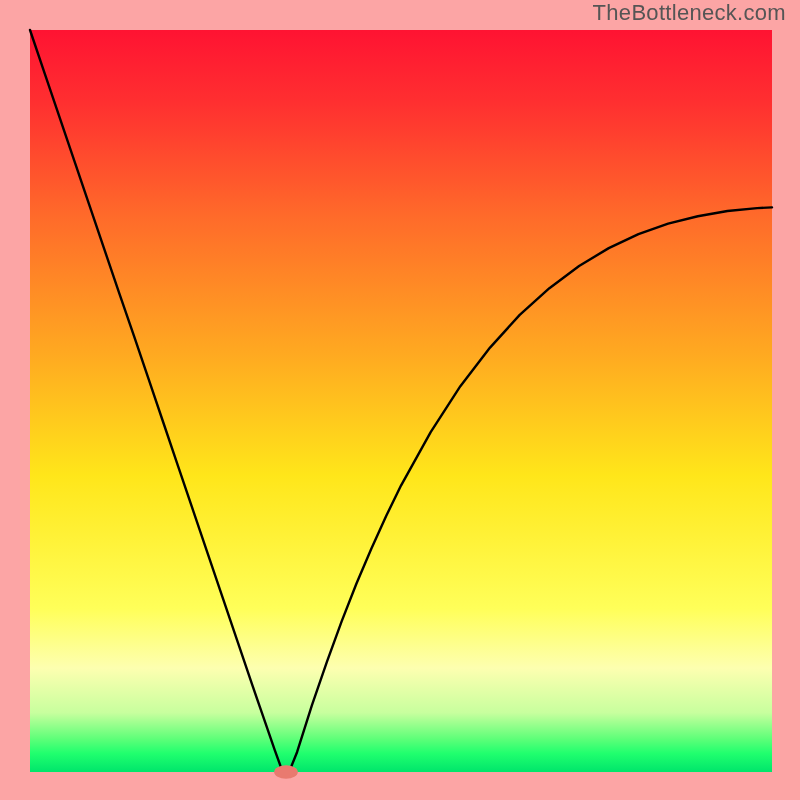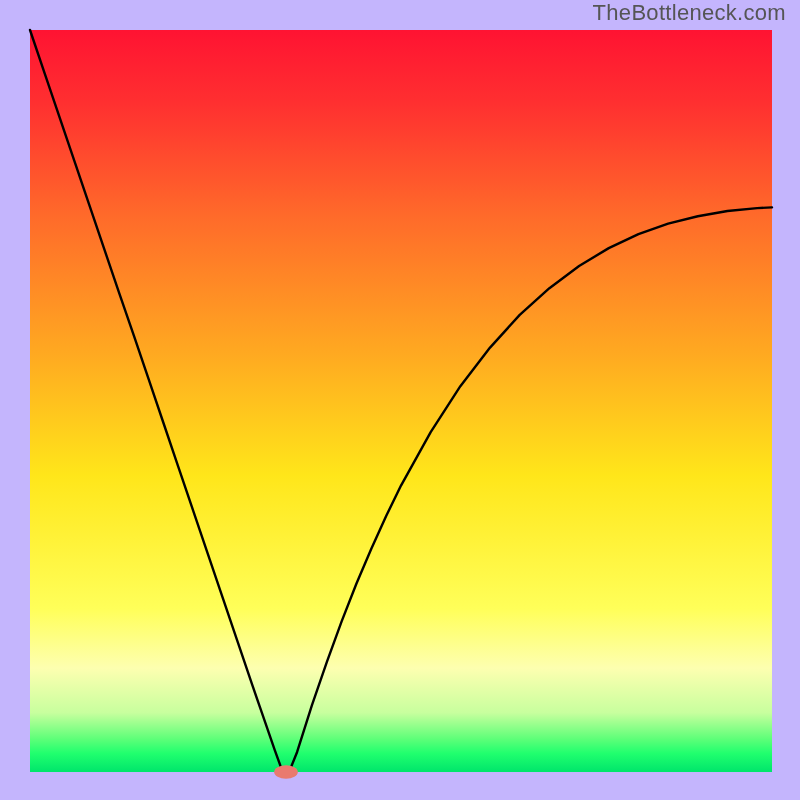--- a/index.html
+++ b/index.html
@@ -8,21 +8,21 @@
     width: 800px;
     height: 800px;
     background: #000;
     overflow: hidden;
     font-family: Arial, Helvetica, sans-serif;
   }
   .frame {
     position: absolute;
     top: 0; left: 0;
     width: 800px; height: 800px;
-    background: #c4b5fd;
+    background: #fca5a5;
   }
   .watermark {
     position: absolute;
     top: 0;
     right: 14px;
     color: #555;
     font-size: 22px;
     font-weight: 400;
     letter-spacing: 0.3px;
     user-select: none;

